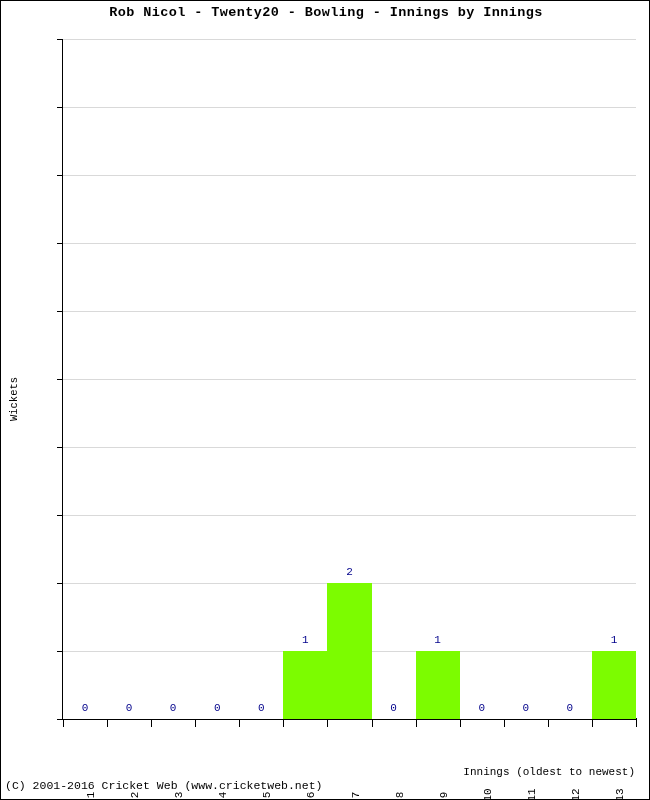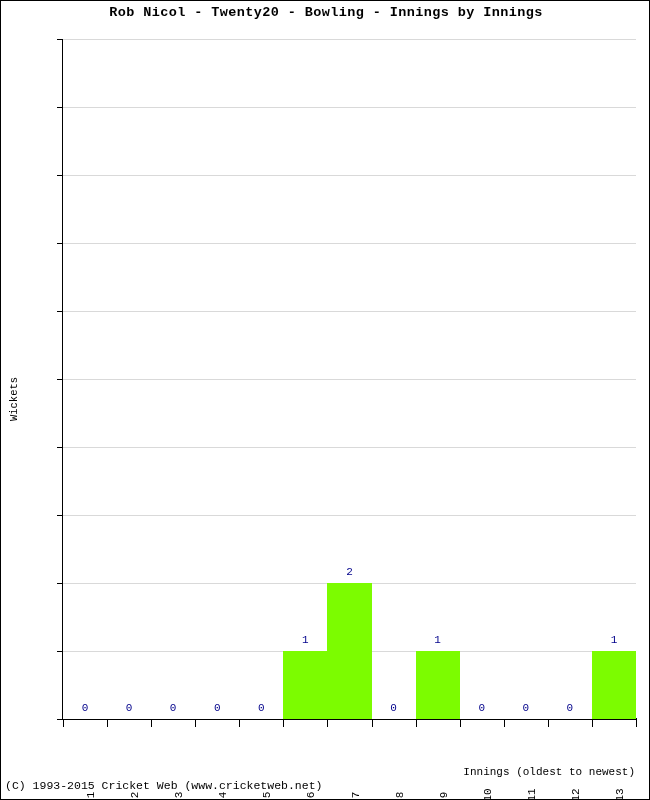--- a/index.html
+++ b/index.html
@@ -222,14 +222,14 @@
         <div class="x-tick-mark" style="left: 484.846px;"></div>
         <div class="x-tick-label" style="left: 506.885px;">12</div>
         <div class="x-tick-mark" style="left: 528.923px;"></div>
         <div class="x-tick-label" style="left: 550.962px;">13</div>
         <div class="x-tick-mark" style="left: 573px;"></div>
       </div>
   </div>
 
   <div id="x-axis-title">Innings (oldest to newest)</div>
 
-  <div id="footer-copyright">(C) 1993-2015 Cricket Web (www.cricketweb.net)</div>
+  <div id="footer-copyright">(C) 2001-2016 Cricket Web (www.cricketweb.net)</div>
 </div>
 
 </body></html>

